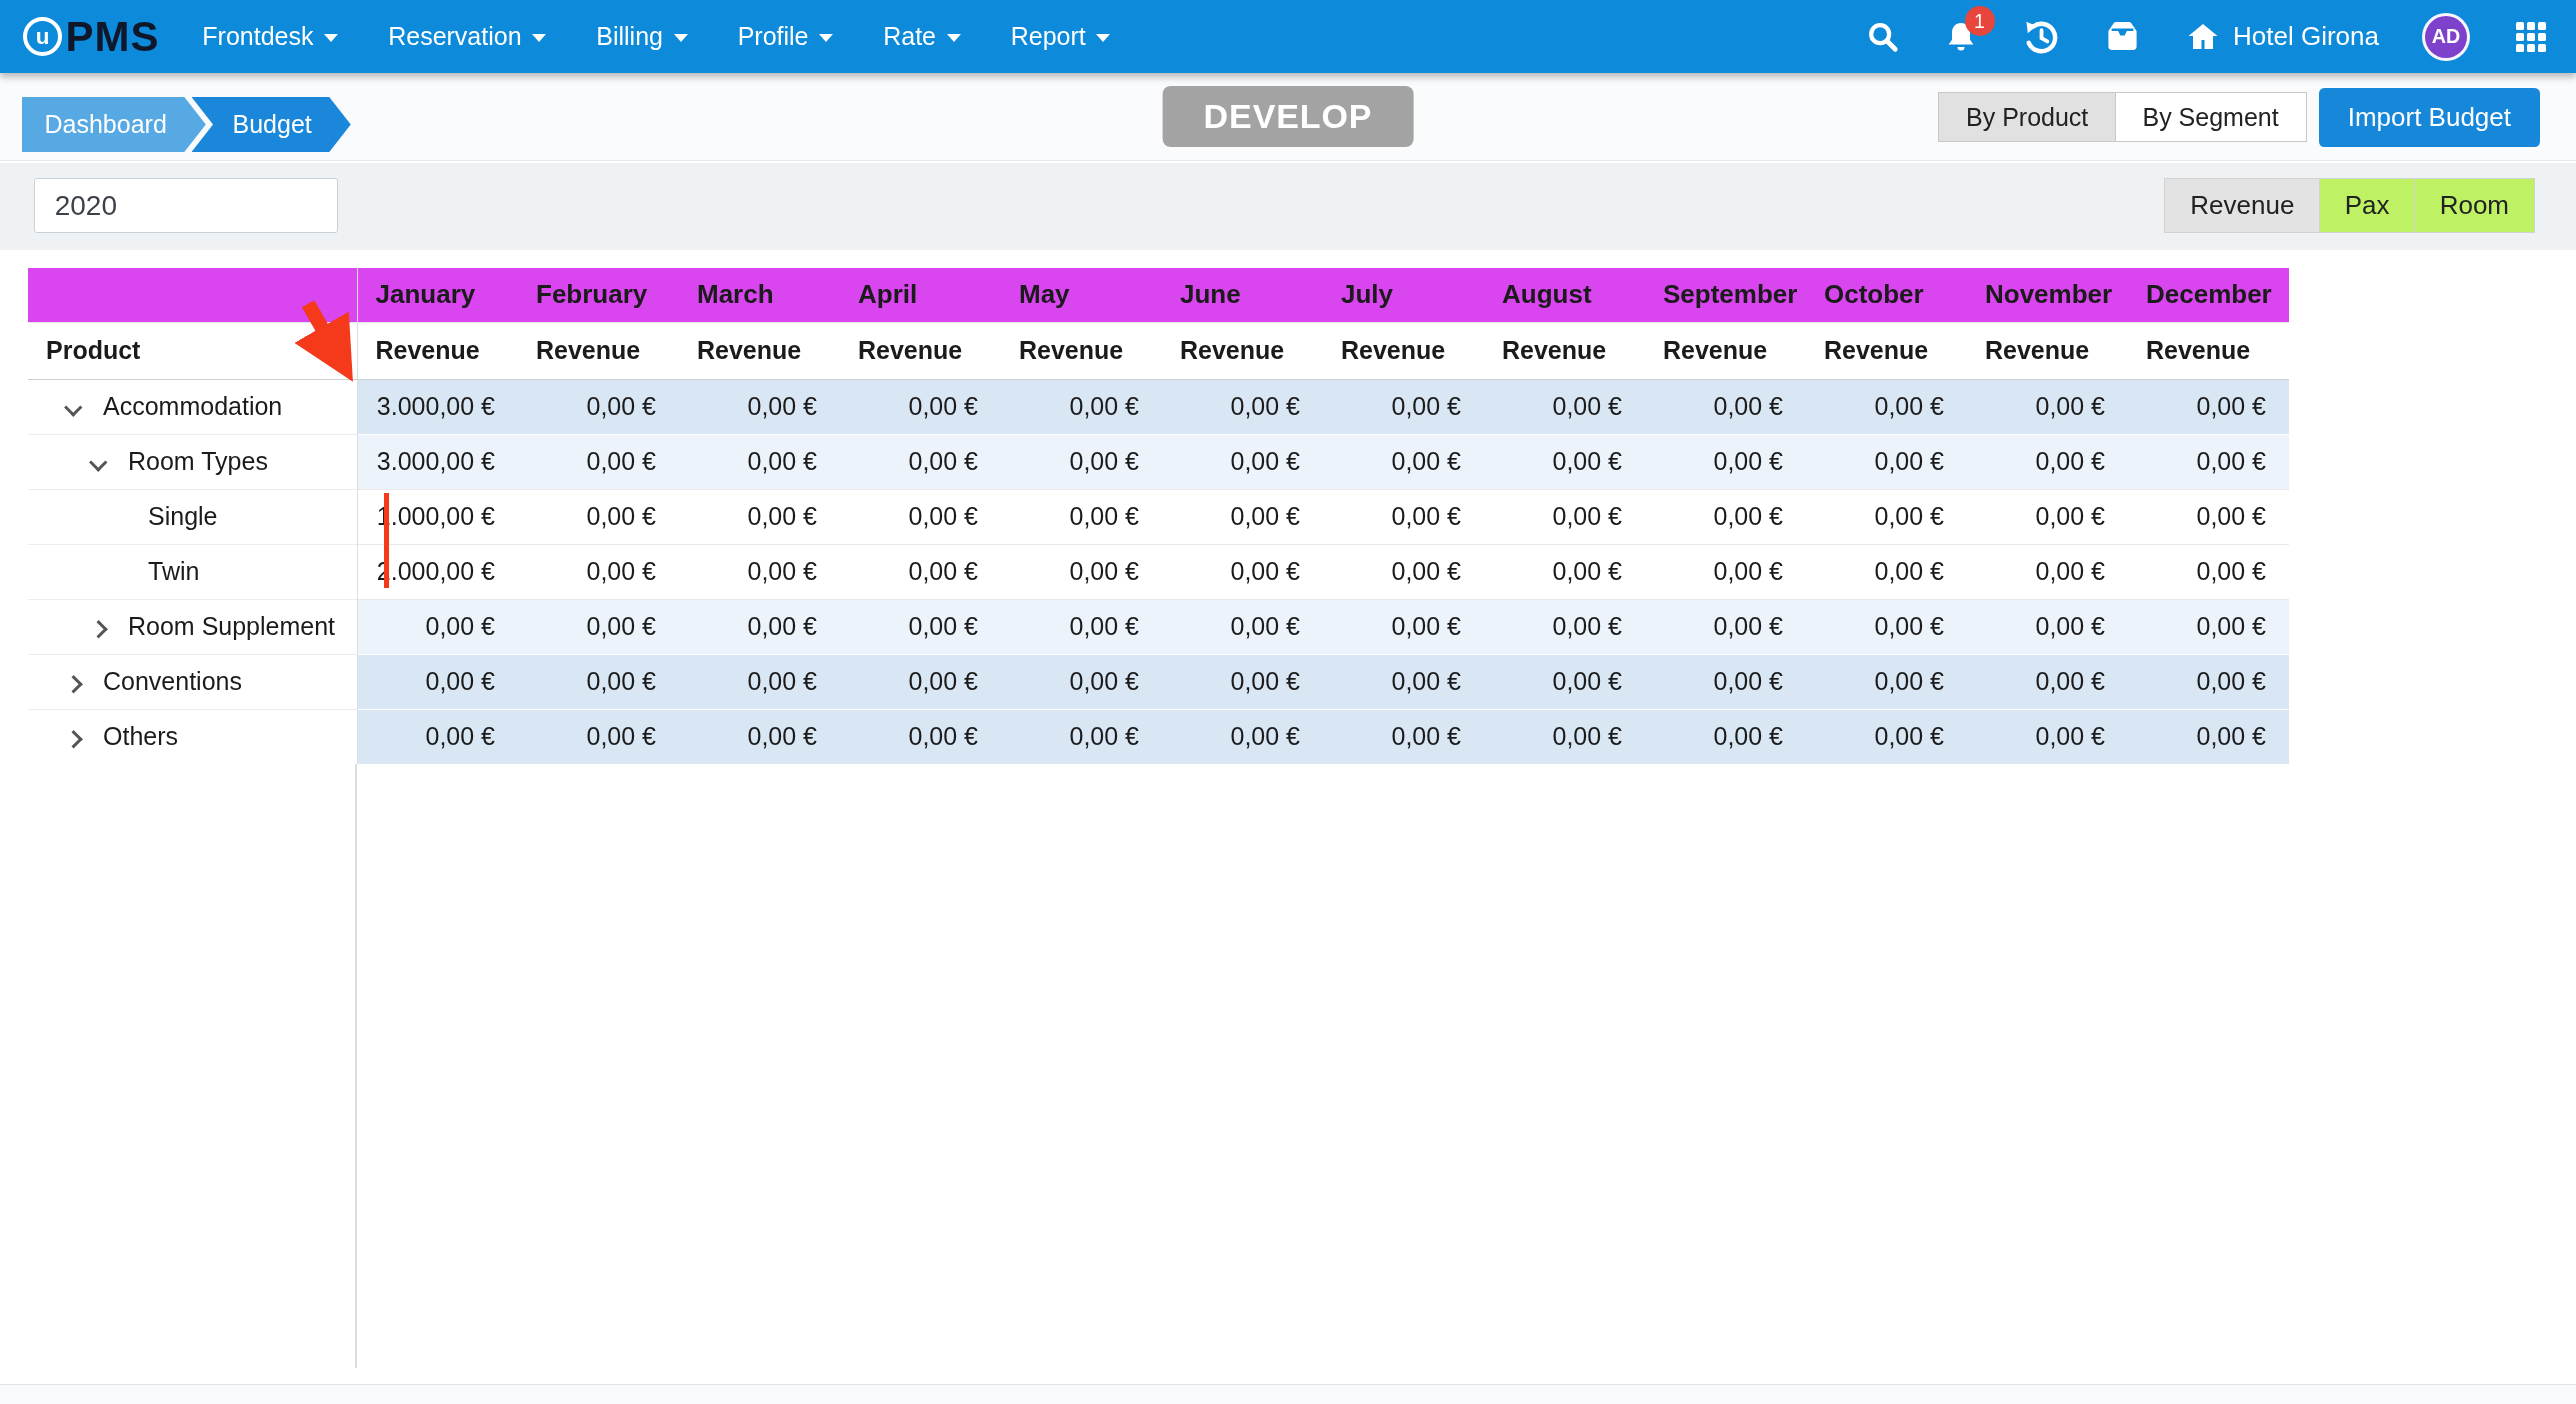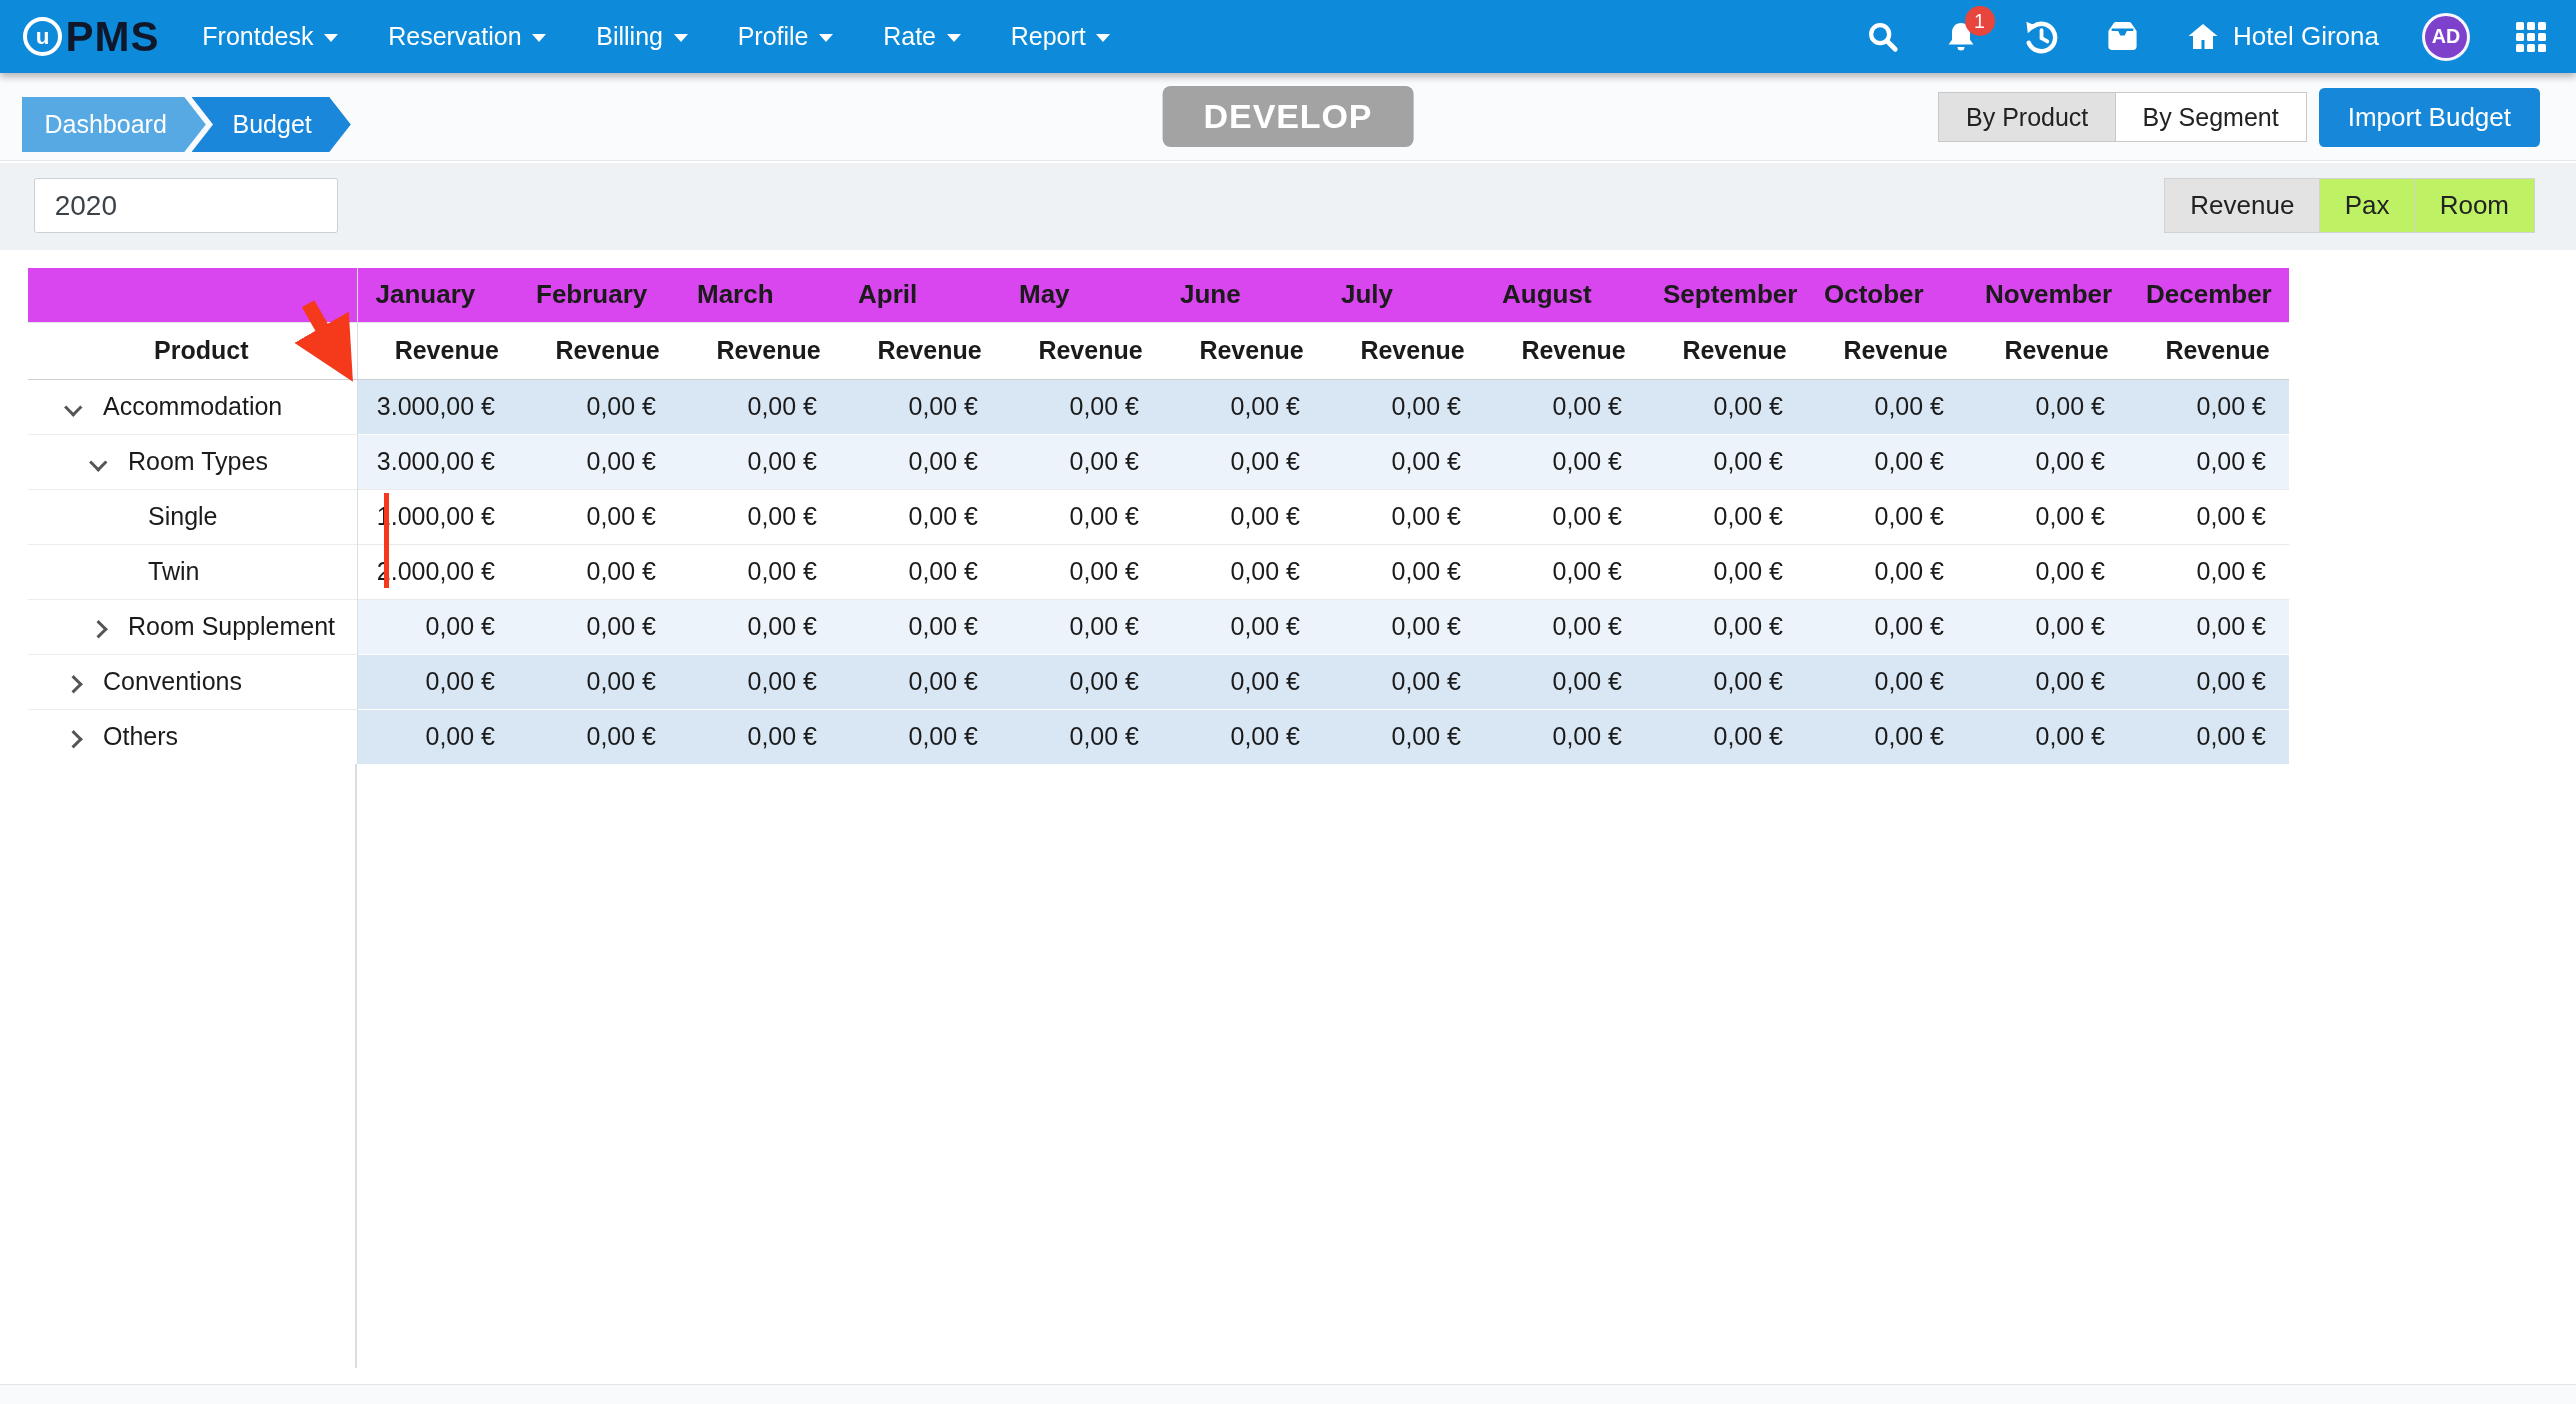--- a/index.html
+++ b/index.html
@@ -67,21 +67,21 @@
   
   .content { position:absolute; left:0; top:250px; width:2576px; height:1134px; background:#fff; }
   .vline { position:absolute; left:355px; top:29px; width:1.8px; height:1089px; background:#d8dde2; z-index:0; }
   table.budget { position:absolute; left:28px; top:18px; border-collapse:collapse; table-layout:fixed;
                  z-index:1; }
   table.budget col.c-prod { width:329px; }
   table.budget col.c-m { width:161px; }
   th, td { font-size:25px; color:#1b1b1b; }
   thead tr.months th { height:54px; text-align:left; padding-left:18px; font-size:26px;
                        border-bottom:1.8px solid #e1e5e9; background:#d946ef; }
-  thead tr.subhead th { height:57px; text-align:center; padding-left:18px; font-size:25px;
+  thead tr.subhead th { height:57px; text-align:left; padding-left:18px; font-size:25px;
                         border-bottom:1.8px solid #c9cfd5; background:#fff; }
   thead th.prod-col { padding-left:27px; }
   .prod-col { border-right:1.8px solid #d9dee3; }
   tbody td { height:55px; }
   td.pcell { position:relative; background:#fff; padding-left:75px; border-top:1.8px solid #ececec; }
   tr:first-child td.pcell { border-top:none; }
   td.pcell.lvl2 { padding-left:100px; }
   td.pcell.lvl3 { padding-left:120px; }
   .chev { position:absolute; display:inline-block; width:12.5px; height:12.5px;
           border-right:3.1px solid #555; border-bottom:3.1px solid #555; top:21.5px; }

